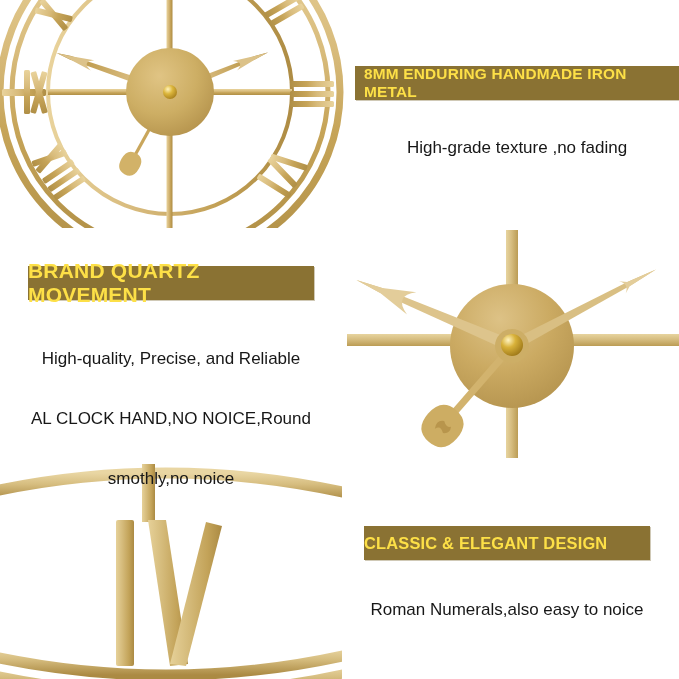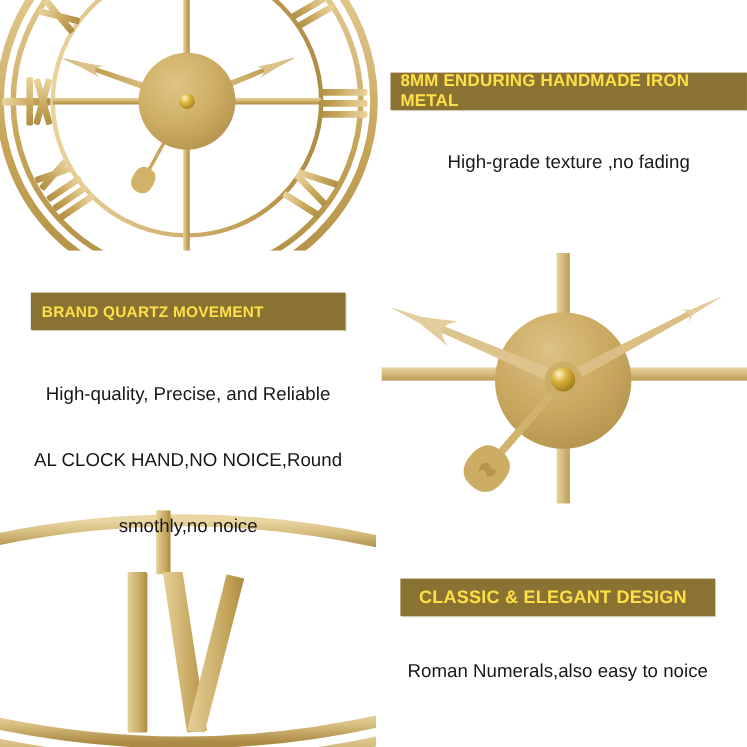--- a/index.html
+++ b/index.html
@@ -34,26 +34,26 @@
   }
   .desc div{display:block;}
 
   
   #feature-iron{left:355px;top:66px;width:324px;}
   #feature-iron .banner{height:34px;padding:0 0 0 9px;font-size:15.4px;}
   #feature-iron .desc{margin-top:12px;font-size:17px;line-height:24px;}
 
   
   #feature-quartz{left:28px;top:266px;width:286px;}
-  #feature-quartz .banner{height:34px;padding:10px;font-size:14px;justify-content:flex-end;}
+  #feature-quartz .banner{height:34px;padding:0;font-size:21px;justify-content:flex-end;}
   #feature-quartz .desc{margin-top:14px;font-size:17px;line-height:30px;width:310px;margin-left:-12px;}
 
   
   #feature-classic{left:364px;top:526px;width:286px;}
-  #feature-classic .banner{height:34px;padding:17px;font-size:16.4px;justify-content:center;}
+  #feature-classic .banner{height:34px;padding:0;font-size:16.4px;justify-content:center;}
   #feature-classic .desc{margin-top:14px;font-size:17px;line-height:24px;width:310px;margin-left:-12px;}
 
   
   #img-clock-face{left:-6px;top:-34px;width:352px;height:262px;}
   #img-movement{left:345px;top:228px;width:338px;height:230px;}
   #img-numeral{left:-10px;top:452px;width:352px;height:232px;}
 
   .panel svg{display:block;}
 </style>
 </head>

